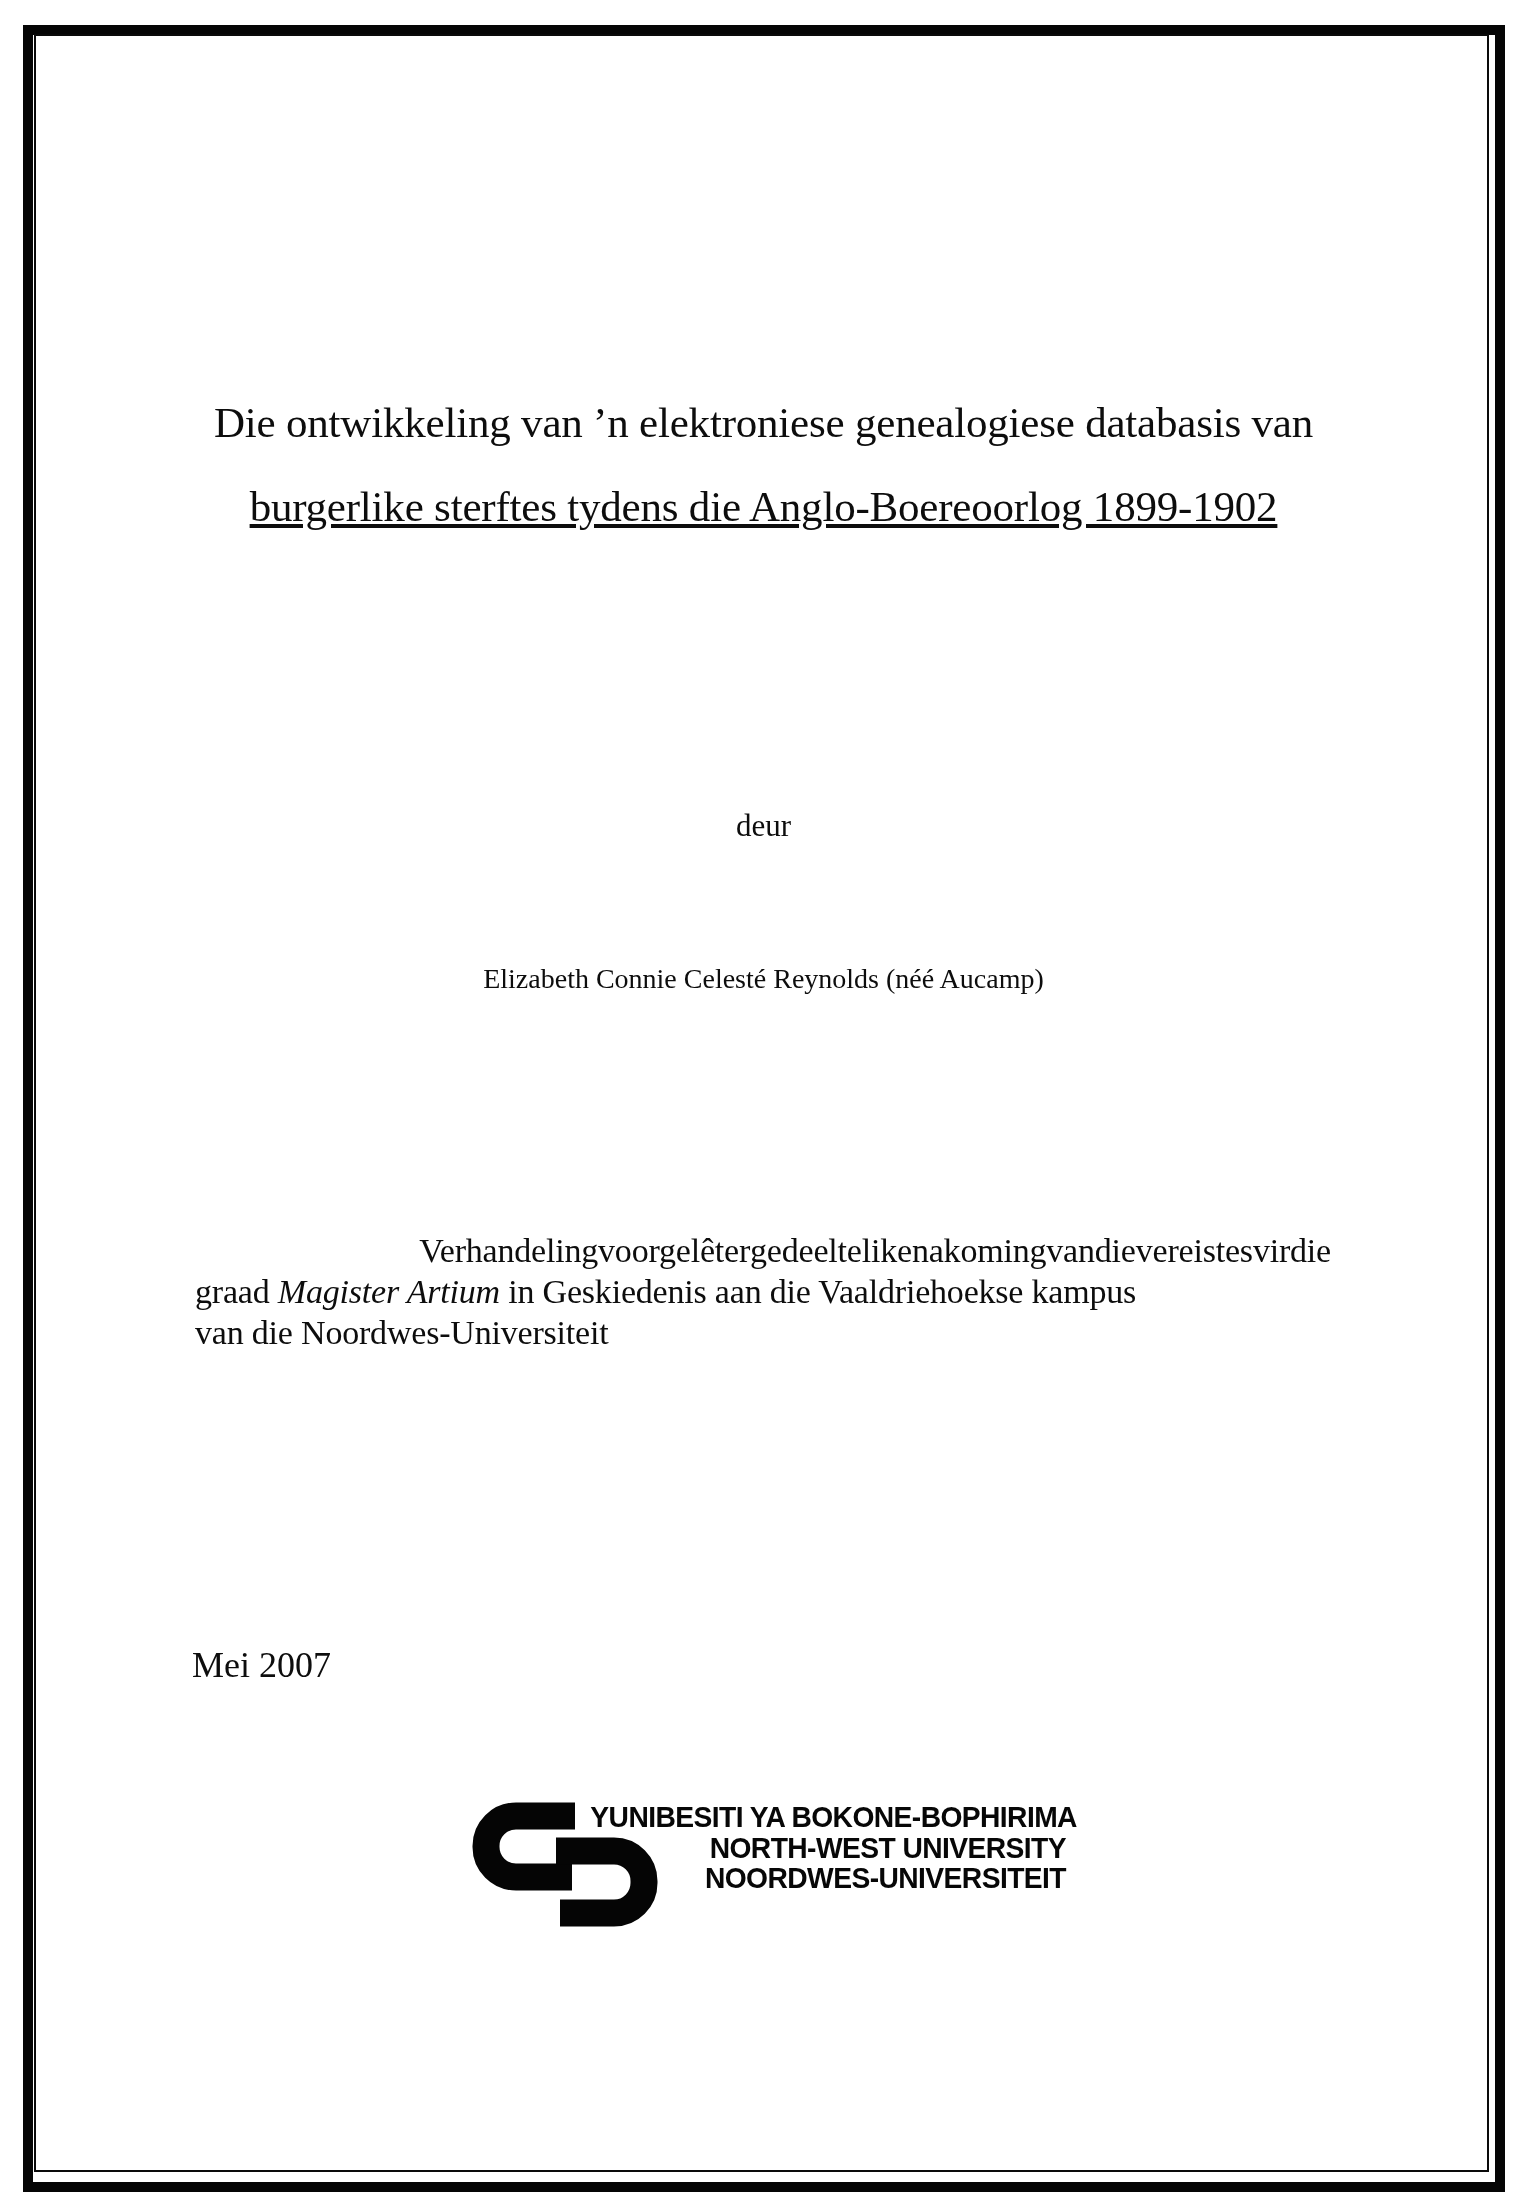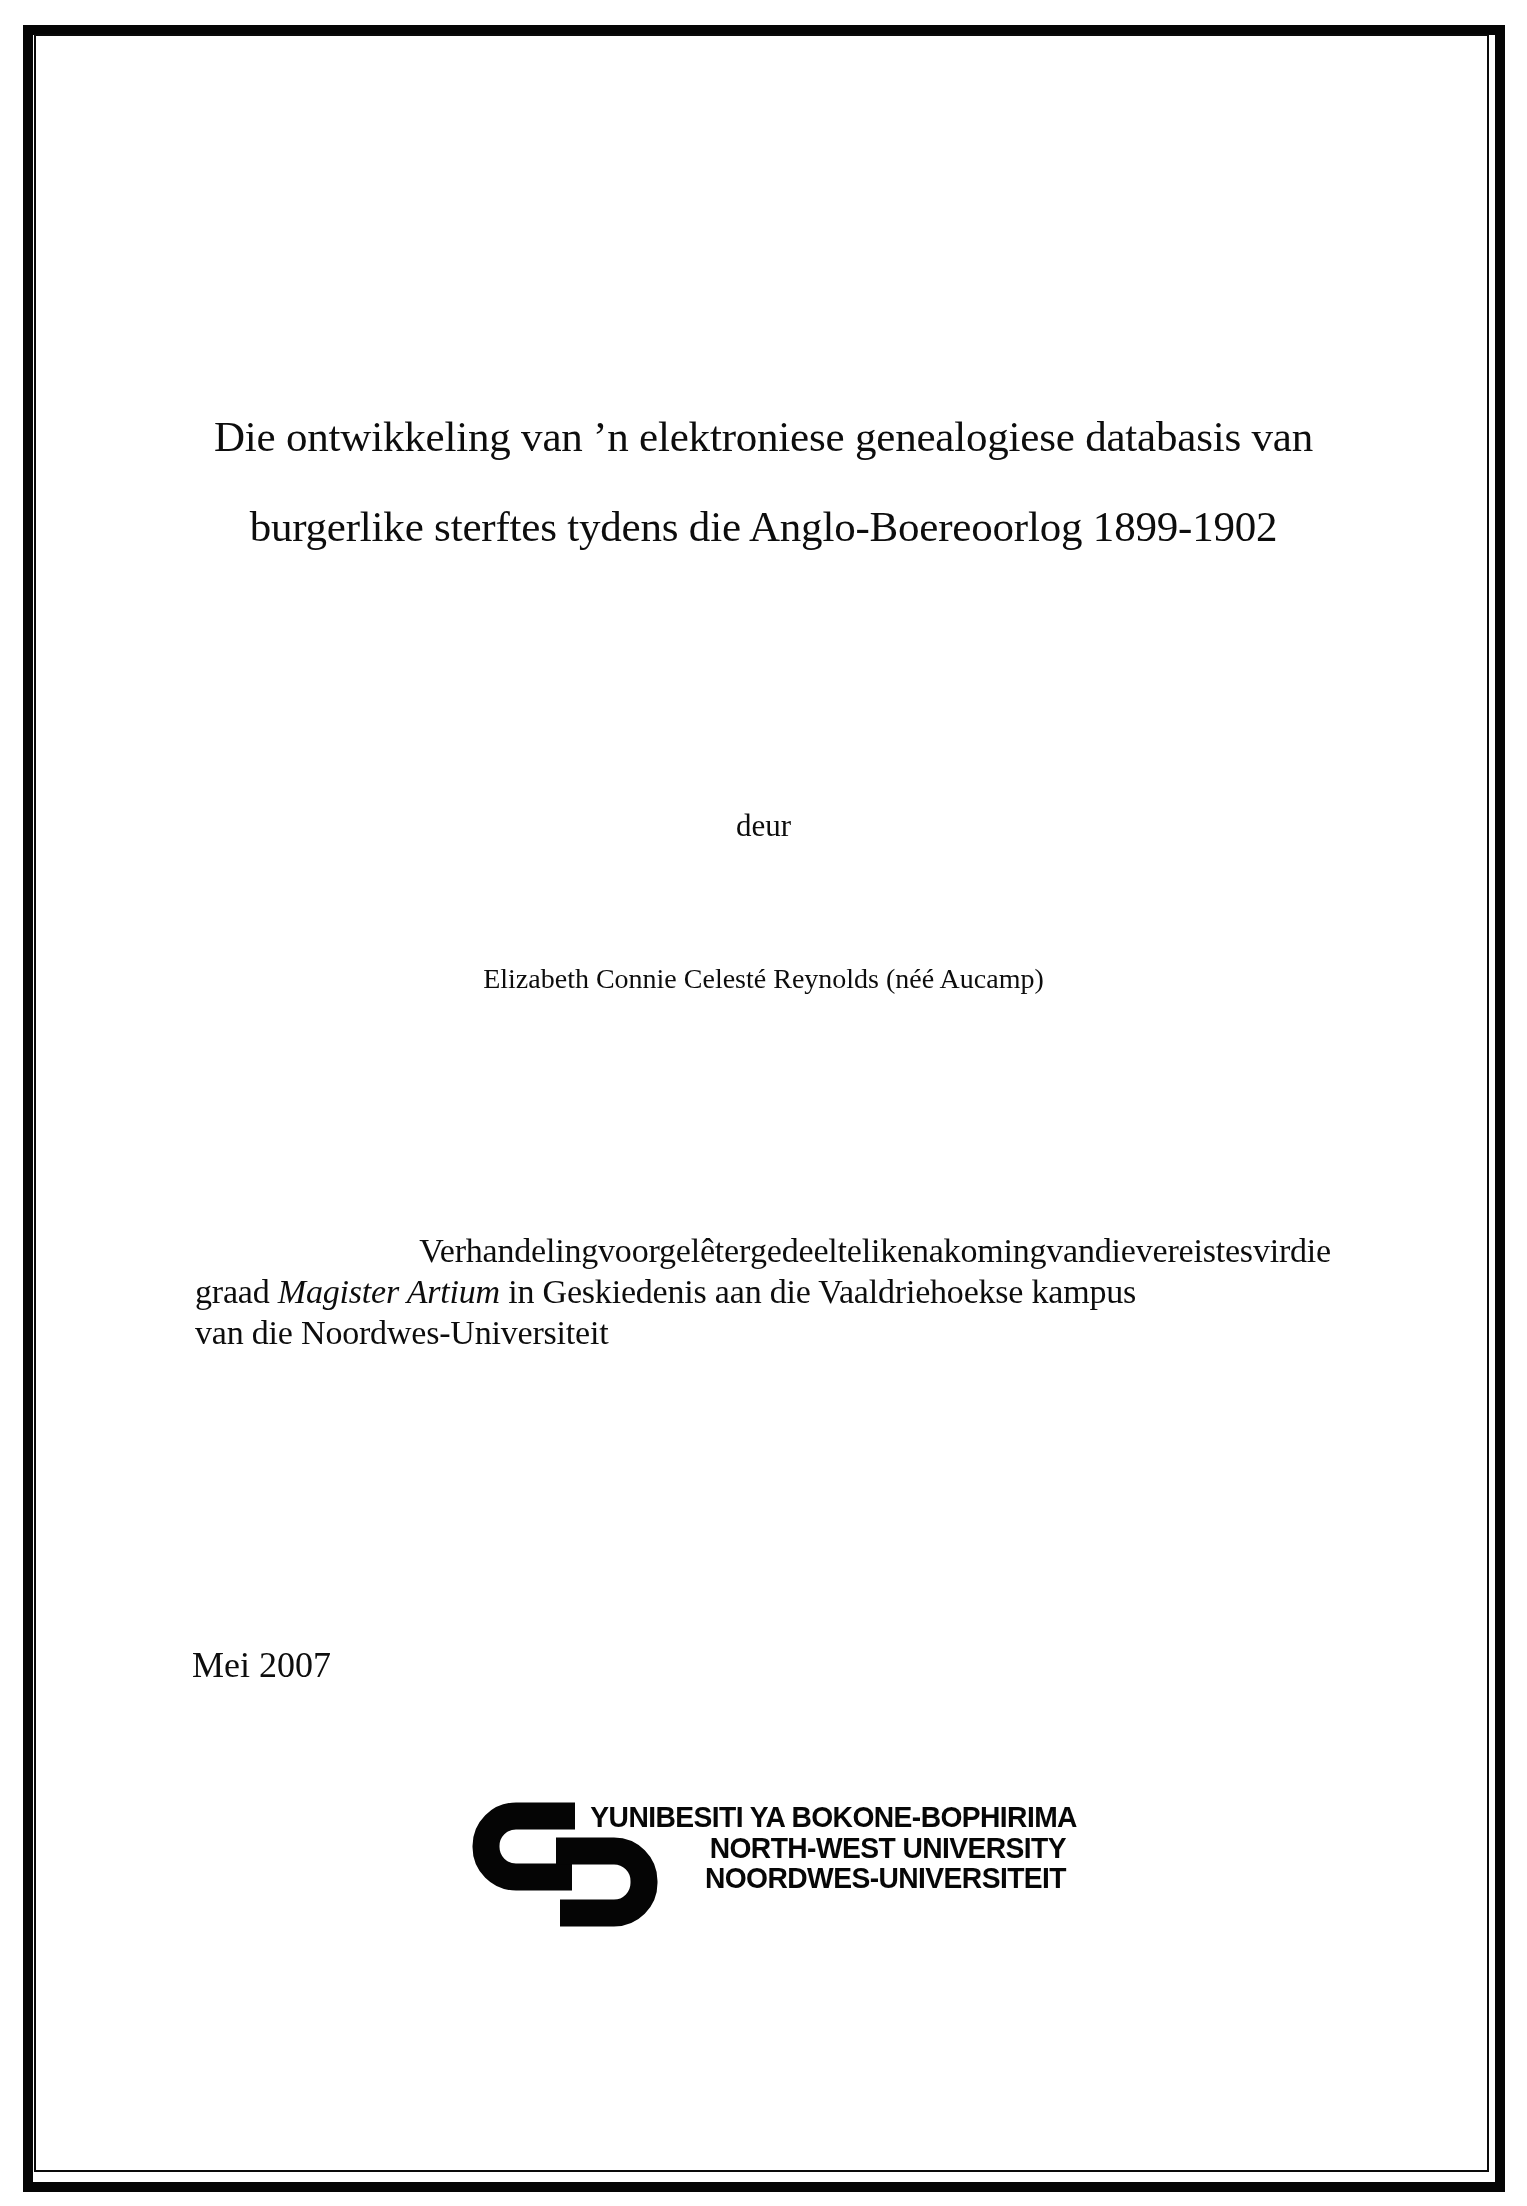--- a/index.html
+++ b/index.html
@@ -58,23 +58,23 @@
   }
 </style>
 </head>
 <body>
 
 <div class="page">
 
   <div class="frame-outer"></div>
   <div class="frame-inner"></div>
 
-  <div class="line centered title" style="top:412px;">Die ontwikkeling van ’n elektroniese genealogiese databasis van</div>
+  <div class="line centered title" style="top:398px;">Die ontwikkeling van ’n elektroniese genealogiese databasis van</div>
 
-  <div class="line centered title" style="top:502px;">burgerlike sterftes tydens die Anglo-Boereoorlog 1899-1902</div>
+  <div class="line centered title" style="top:482px;text-decoration:underline;">burgerlike sterftes tydens die Anglo-Boereoorlog 1899-1902</div>
 
   <div class="line centered byline" style="top:808px;">deur</div>
 
   <div class="line centered author" style="top:963px;">Elizabeth Connie Celesté Reynolds (néé Aucamp)</div>
 
   <div class="para">
     <div class="jline">
         <span>Verhandeling</span>
         <span>voorgelê</span>
         <span>ter</span>

